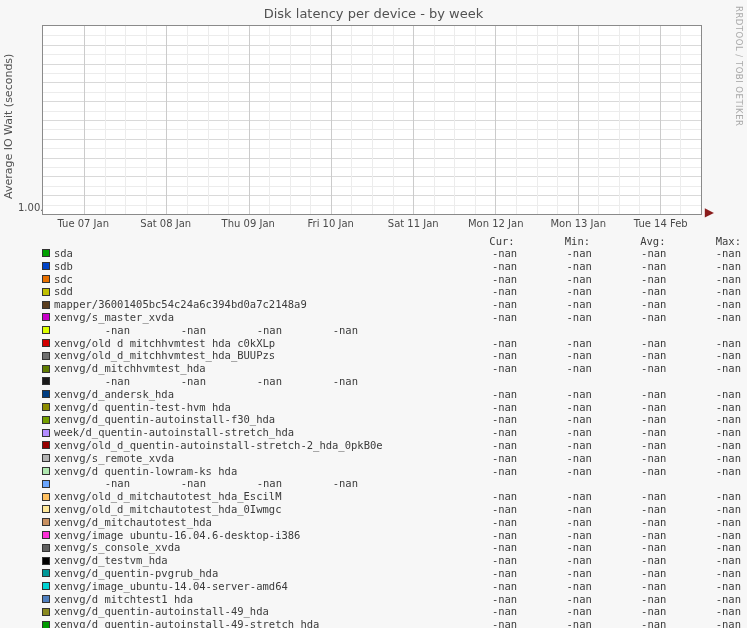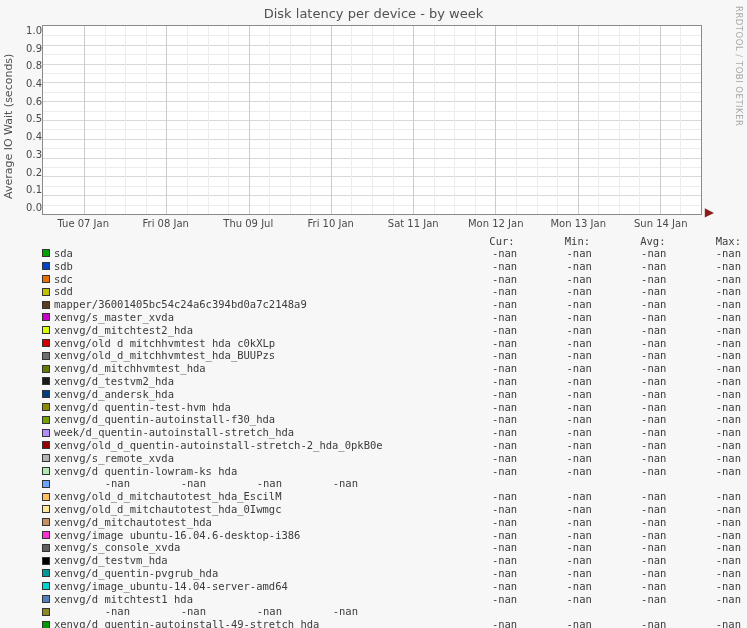--- a/index.html
+++ b/index.html
@@ -32,21 +32,21 @@
     writing-mode: vertical-rl;
     transform: rotate(180deg);
     font-size: 11px;
     color: #515151;
     text-align: center;
     padding: 0 2px;
     width: 14px;
   }
   .yaxis {
     display: flex;
-    flex-direction: column;
+    flex-direction: row;
     justify-content: space-between;
     align-items: flex-end;
     height: 188px;
     padding-top: 2px;
     font-size: 10px;
     color: #4a4a4a;
     width: 24px;
   }
   .plot-wrap {
     display: flex;
@@ -201,27 +201,27 @@
           <div class="grid-v" style="left: 78.125%;"></div>
           <div class="grid-v grid-vmaj" style="left: 81.25%;"></div>
           <div class="grid-v" style="left: 84.375%;"></div>
           <div class="grid-v" style="left: 87.5%;"></div>
           <div class="grid-v" style="left: 90.625%;"></div>
           <div class="grid-v grid-vmaj" style="left: 93.75%;"></div>
           <div class="grid-v" style="left: 96.875%;"></div>
         </div>
       <div class="xaxis" id="xaxis">
           <span>Tue 07 Jan</span>
-          <span>Fri 08 Jan</span>
-          <span>Thu 09 Jul</span>
+          <span>Sat 08 Jan</span>
+          <span>Thu 09 Jan</span>
           <span>Fri 10 Jan</span>
           <span>Sat 11 Jan</span>
           <span>Mon 12 Jan</span>
           <span>Mon 13 Jan</span>
-          <span>Sun 14 Jan</span>
+          <span>Tue 14 Feb</span>
         </div>
     </div>
   </div>
 
   <div class="legend">
     <div class="legend-header">
       <span class="lname"></span>
       <span class="col">Cur:</span>
       <span class="col">Min:</span>
       <span class="col">Avg:</span>
@@ -271,21 +271,20 @@
         <div class="legend-row">
           <span class="swatch" style="background: rgb(200, 0, 200);"></span>
           <span class="lname">xenvg/s_master_xvda</span>
           <span class="col">-nan</span>
           <span class="col">-nan</span>
           <span class="col">-nan</span>
           <span class="col">-nan</span>
         </div>
         <div class="legend-row">
           <span class="swatch" style="background: rgb(219, 255, 0);"></span>
-          <span class="lname">xenvg/d_mitchtest2_hda</span>
           <span class="col">-nan</span>
           <span class="col">-nan</span>
           <span class="col">-nan</span>
           <span class="col">-nan</span>
         </div>
         <div class="legend-row">
           <span class="swatch" style="background: rgb(210, 0, 0);"></span>
           <span class="lname">xenvg/old_d_mitchhvmtest_hda_c0kXLp</span>
           <span class="col">-nan</span>
           <span class="col">-nan</span>
@@ -303,21 +302,20 @@
         <div class="legend-row">
           <span class="swatch" style="background: rgb(95, 124, 0);"></span>
           <span class="lname">xenvg/d_mitchhvmtest_hda</span>
           <span class="col">-nan</span>
           <span class="col">-nan</span>
           <span class="col">-nan</span>
           <span class="col">-nan</span>
         </div>
         <div class="legend-row">
           <span class="swatch" style="background: rgb(26, 26, 26);"></span>
-          <span class="lname">xenvg/d_testvm2_hda</span>
           <span class="col">-nan</span>
           <span class="col">-nan</span>
           <span class="col">-nan</span>
           <span class="col">-nan</span>
         </div>
         <div class="legend-row">
           <span class="swatch" style="background: rgb(0, 61, 130);"></span>
           <span class="lname">xenvg/d_andersk_hda</span>
           <span class="col">-nan</span>
           <span class="col">-nan</span>
@@ -446,20 +444,21 @@
         <div class="legend-row">
           <span class="swatch" style="background: rgb(80, 128, 192);"></span>
           <span class="lname">xenvg/d_mitchtest1_hda</span>
           <span class="col">-nan</span>
           <span class="col">-nan</span>
           <span class="col">-nan</span>
           <span class="col">-nan</span>
         </div>
         <div class="legend-row">
           <span class="swatch" style="background: rgb(138, 138, 32);"></span>
+          <span class="lname">xenvg/d_quentin-autoinstall-49_hda</span>
           <span class="col">-nan</span>
           <span class="col">-nan</span>
           <span class="col">-nan</span>
           <span class="col">-nan</span>
         </div>
         <div class="legend-row">
           <span class="swatch" style="background: rgb(0, 154, 0);"></span>
           <span class="lname">xenvg/d_quentin-autoinstall-49-stretch_hda</span>
           <span class="col">-nan</span>
           <span class="col">-nan</span>

